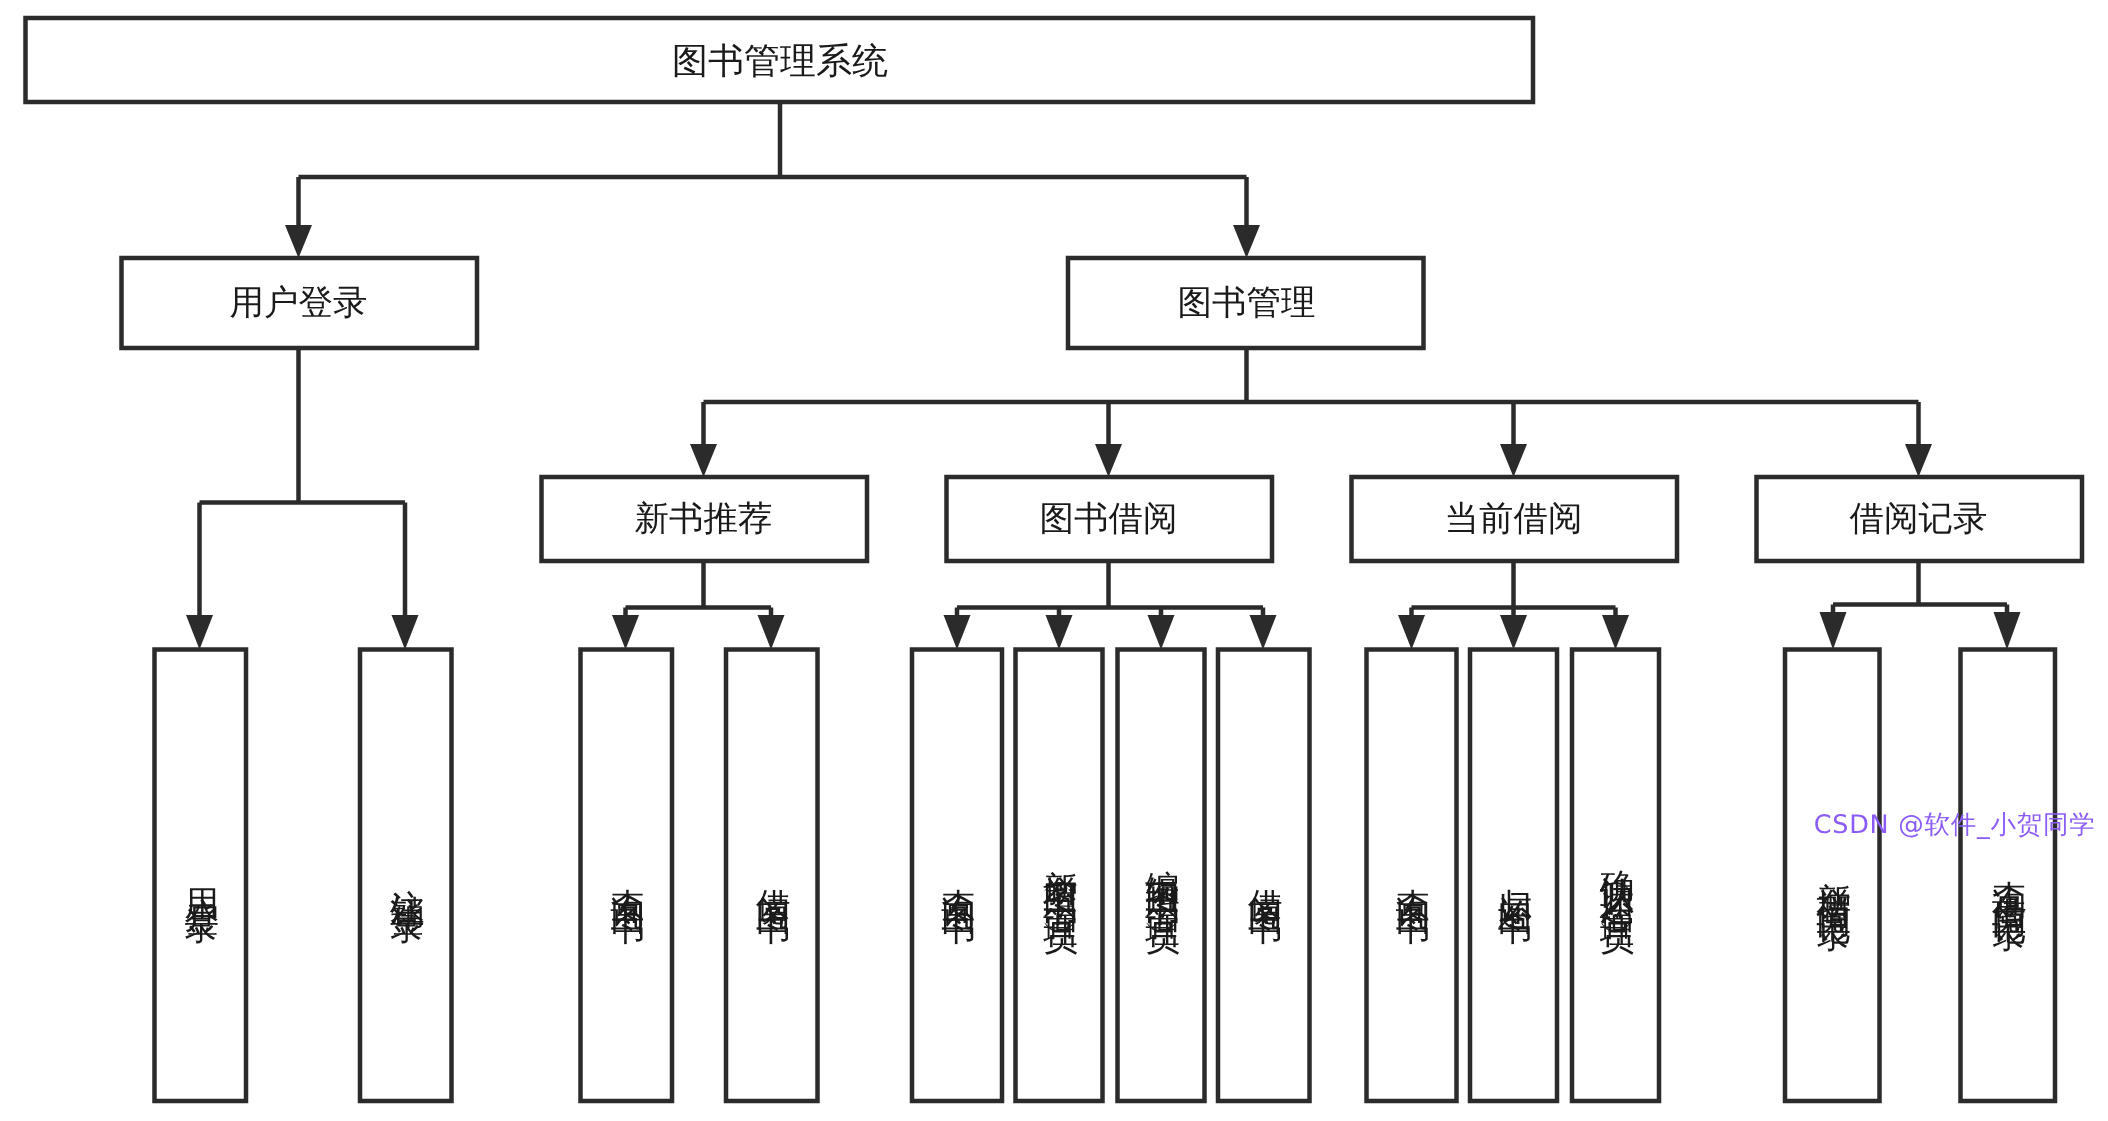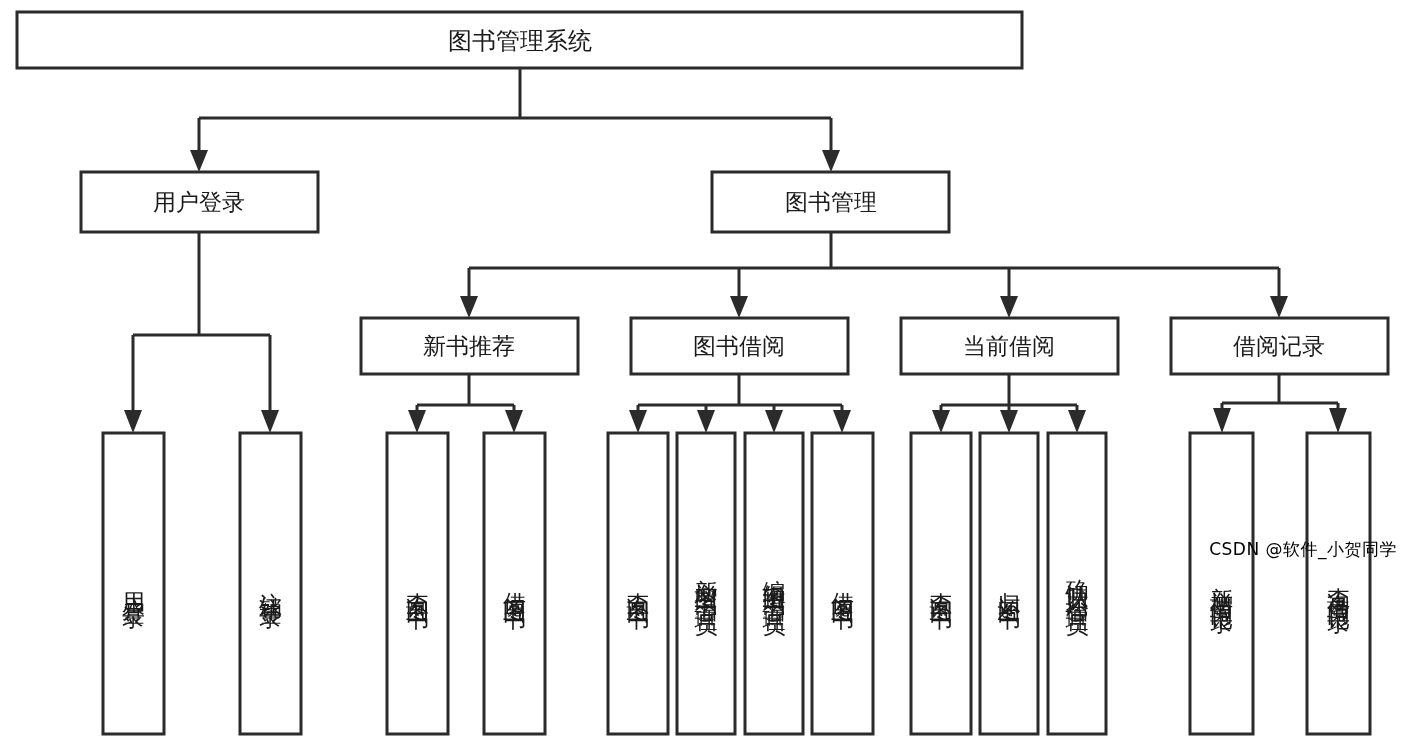--- a/index.html
+++ b/index.html
@@ -70,21 +70,21 @@
     letter-spacing: 5px;
     color: #1a1a1a;
     white-space: nowrap;
   }
   #watermark {
     position: absolute;
     right: 8px;
     bottom: 6px;
     font-family: "DejaVu Sans", "Liberation Sans", sans-serif;
     font-size: 17px;
-    color: #000000;
+    color: #8b5cf6;
     letter-spacing: 0.5px;
     user-select: none;
   }
 </style>
 </head>
 <body>
 
 <div id="diagram-root">
   <svg class="diagram" viewBox="0 0 1405 747" xmlns="http://www.w3.org/2000/svg">
 

